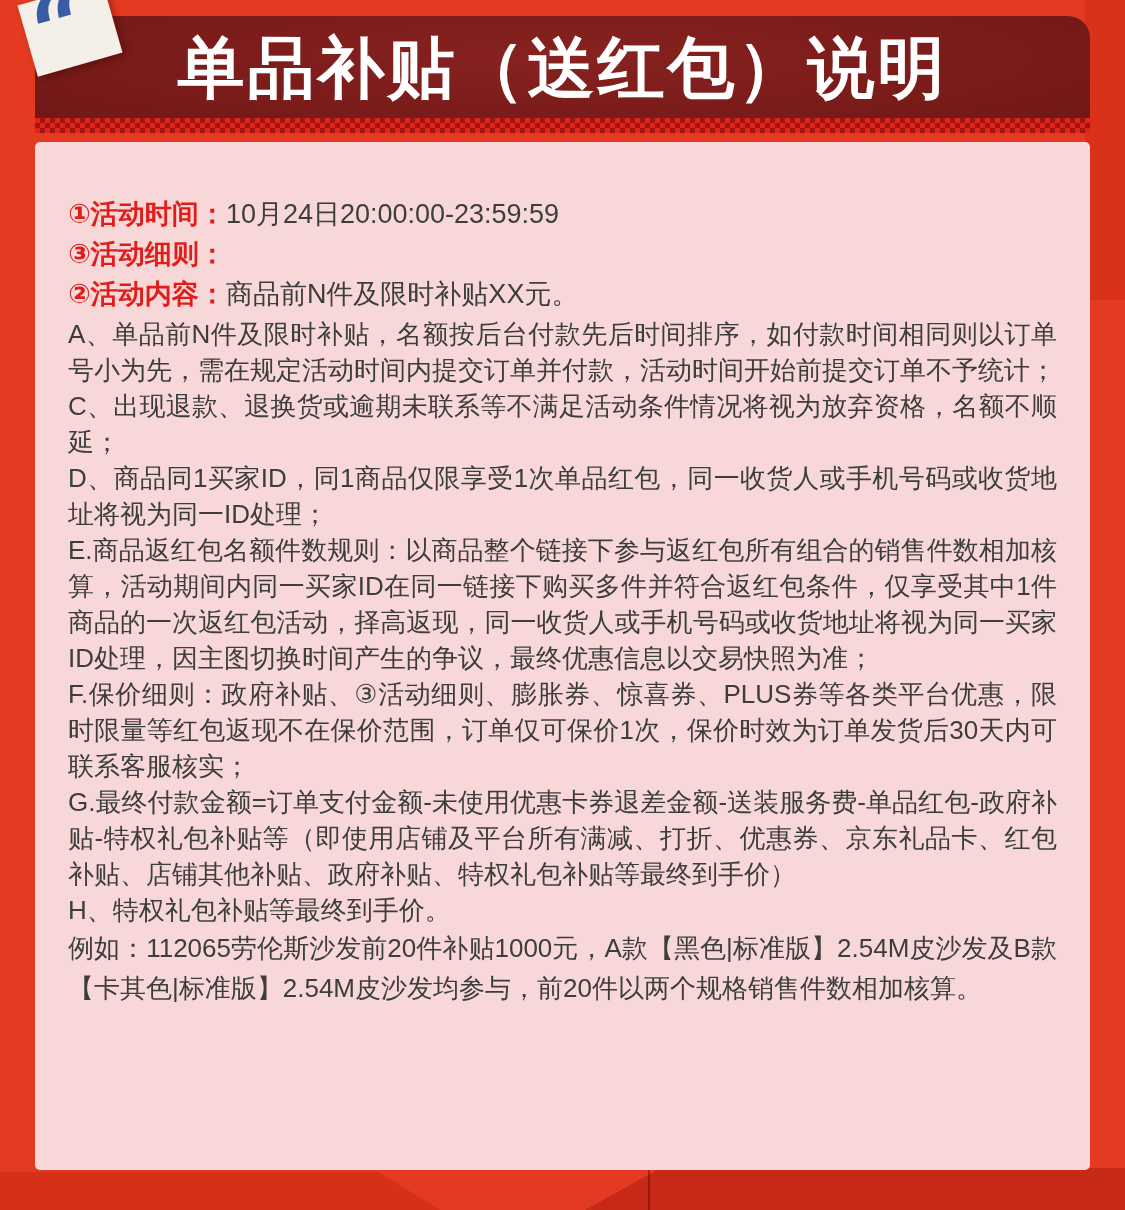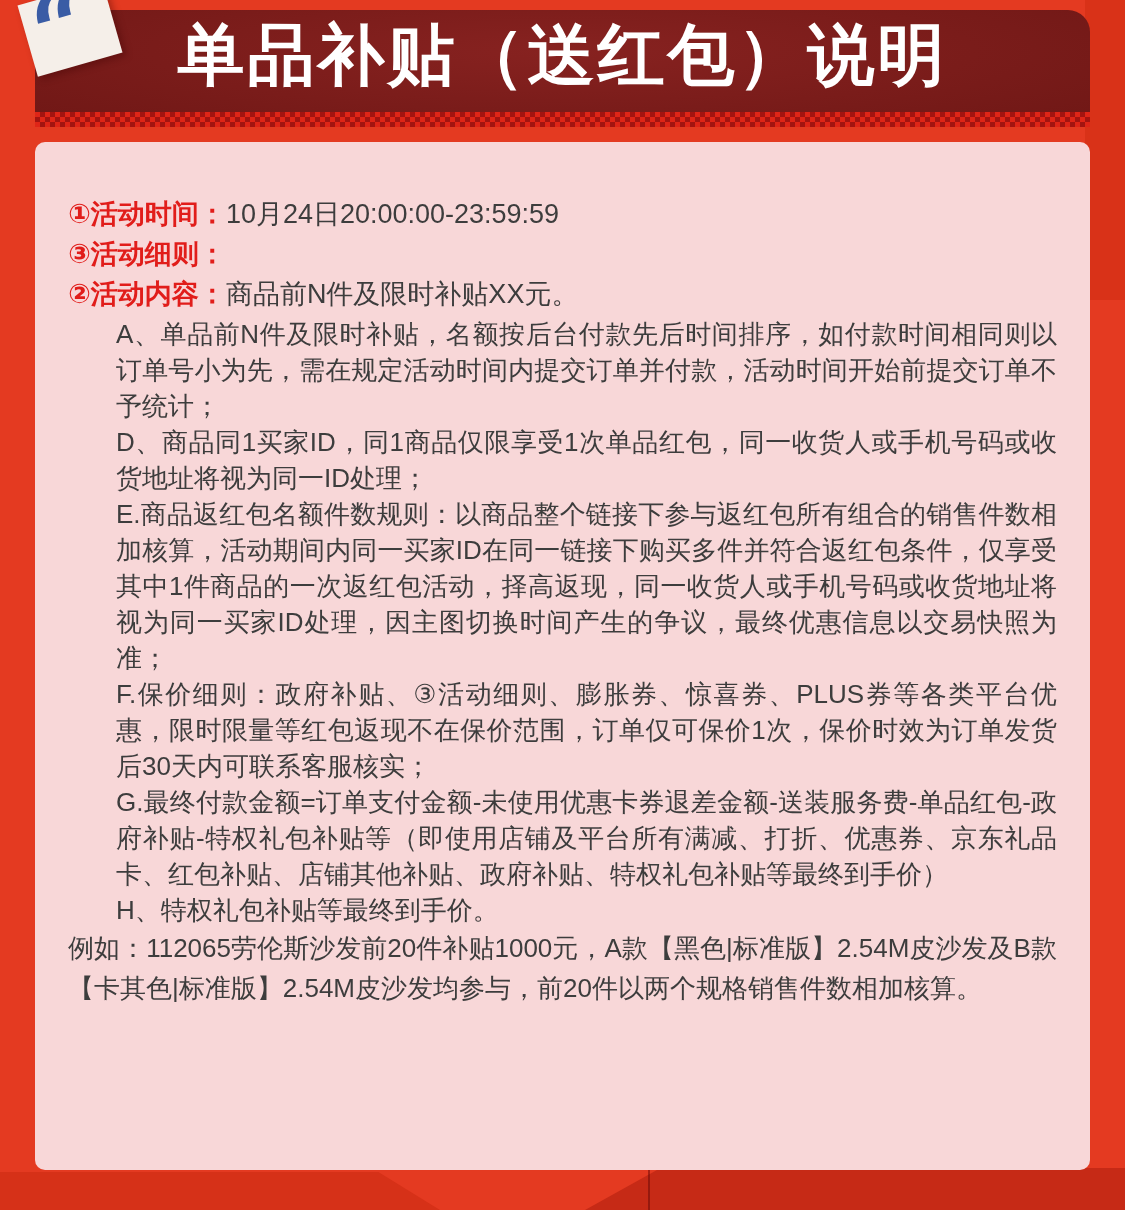--- a/index.html
+++ b/index.html
@@ -35,25 +35,26 @@
   }
   .crease-line {
     position: absolute; left: 648px; bottom: 0;
     width: 2px; height: 42px;
     background: rgba(90, 5, 5, 0.45);
   }
 
   
   .title-box {
     position: absolute;
-    left: 35px; top: 10px;
+    left: 35px; top: 16px;
     width: 1055px; height: 117px;
     background: radial-gradient(ellipse at 50% 35%, #872220 0%, #7a1c1a 55%, #6f1715 100%);
     border-radius: 22px 22px 6px 6px;
     display: flex;
+    align-items: center;
     justify-content: center;
   }
   .title-box h1 {
     color: #ffffff;
     font-size: 67px;
     font-weight: 900;
     letter-spacing: 3px;
     padding-bottom: 12px;
     white-space: nowrap;
   }
@@ -88,40 +89,40 @@
     line-height: 1;
     color: #3a5ca5;
   }
 
   
   .panel {
     position: absolute;
     left: 35px; top: 142px;
     width: 1055px; height: 1028px;
     background: #f8d7d8;
-    border-radius: 10px;
+    border-radius: 5px;
     padding: 52px 33px 0 33px;
     color: #3d3d3d;
   }
   .meta-line {
     font-size: 27px;
     line-height: 40px;
     white-space: nowrap;
   }
   .accent {
     color: #e11d1a;
     font-weight: bold;
   }
   .rule {
     font-size: 26px;
     line-height: 36px;
     text-align: justify;
     text-justify: inter-ideograph;
   }
-  .rules-block { margin-top: 2px; margin-left: 48px; }
+  .rules-block { margin-top: 2px; }
   .example-note {
     font-size: 26px;
     line-height: 40px;
     text-align: justify;
     text-justify: inter-ideograph;
   }
 </style>
 </head>
 <body>
 
@@ -148,20 +149,21 @@
     </p>
     <p class="meta-line">
       <span class="accent">③活动细则：</span><span></span>
     </p>
     <p class="meta-line">
       <span class="accent">②活动内容：</span><span>商品前N件及限时补贴XX元。</span>
     </p>
 
     <div class="rules-block">
       <p class="rule">A、单品前N件及限时补贴，名额按后台付款先后时间排序，如付款时间相同则以订单号小为先，需在规定活动时间内提交订单并付款，活动时间开始前提交订单不予统计；</p>
+      <p class="rule">C、出现退款、退换货或逾期未联系等不满足活动条件情况将视为放弃资格，名额不顺延；</p>
       <p class="rule">D、商品同1买家ID，同1商品仅限享受1次单品红包，同一收货人或手机号码或收货地址将视为同一ID处理；</p>
       <p class="rule">E.商品返红包名额件数规则：以商品整个链接下参与返红包所有组合的销售件数相加核算，活动期间内同一买家ID在同一链接下购买多件并符合返红包条件，仅享受其中1件商品的一次返红包活动，择高返现，同一收货人或手机号码或收货地址将视为同一买家ID处理，因主图切换时间产生的争议，最终优惠信息以交易快照为准；</p>
       <p class="rule">F.保价细则：政府补贴、③活动细则、膨胀券、惊喜券、PLUS券等各类平台优惠，限时限量等红包返现不在保价范围，订单仅可保价1次，保价时效为订单发货后30天内可联系客服核实；</p>
       <p class="rule">G.最终付款金额=订单支付金额-未使用优惠卡券退差金额-送装服务费-单品红包-政府补贴-特权礼包补贴等（即使用店铺及平台所有满减、打折、优惠券、京东礼品卡、红包补贴、店铺其他补贴、政府补贴、特权礼包补贴等最终到手价）</p>
       <p class="rule">H、特权礼包补贴等最终到手价。</p>
     </div>
 
     <p class="example-note">例如：112065劳伦斯沙发前20件补贴1000元，A款【黑色|标准版】2.54M皮沙发及B款【卡其色|标准版】2.54M皮沙发均参与，前20件以两个规格销售件数相加核算。</p>
 
   </div>

